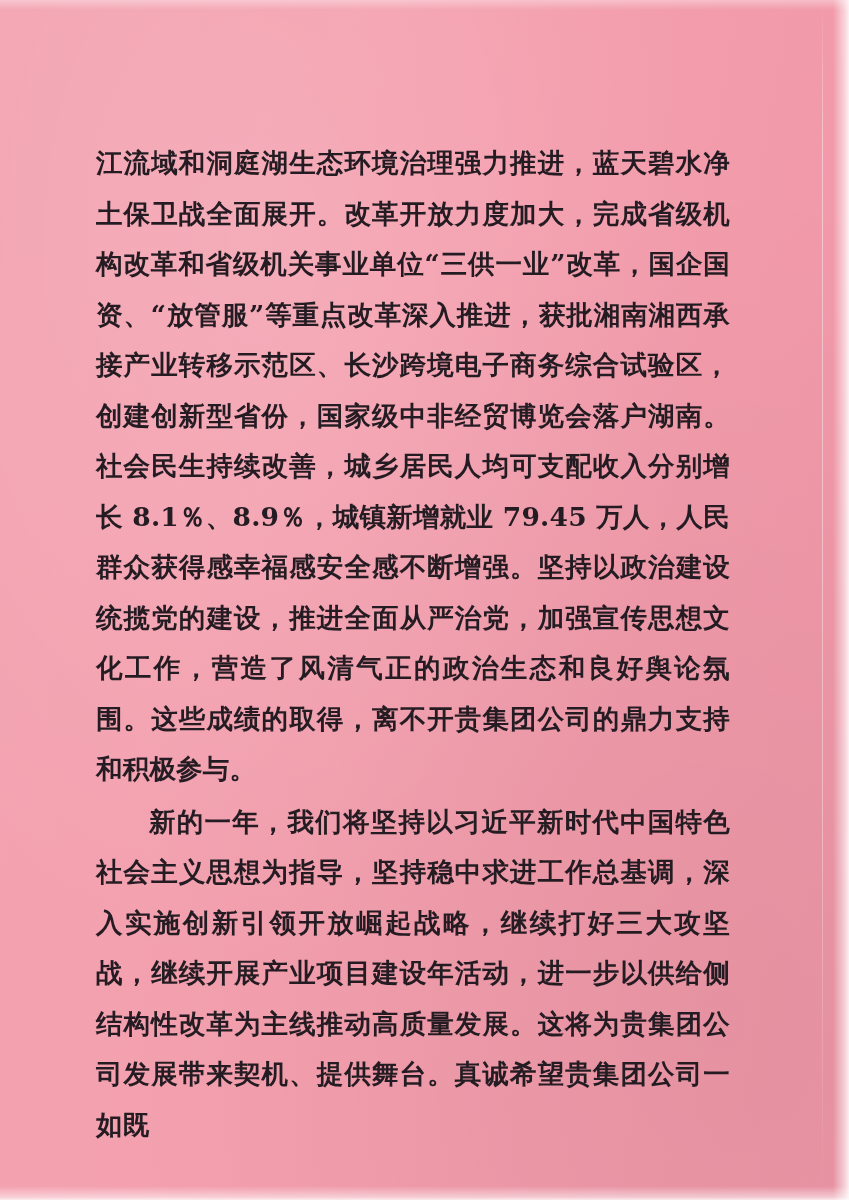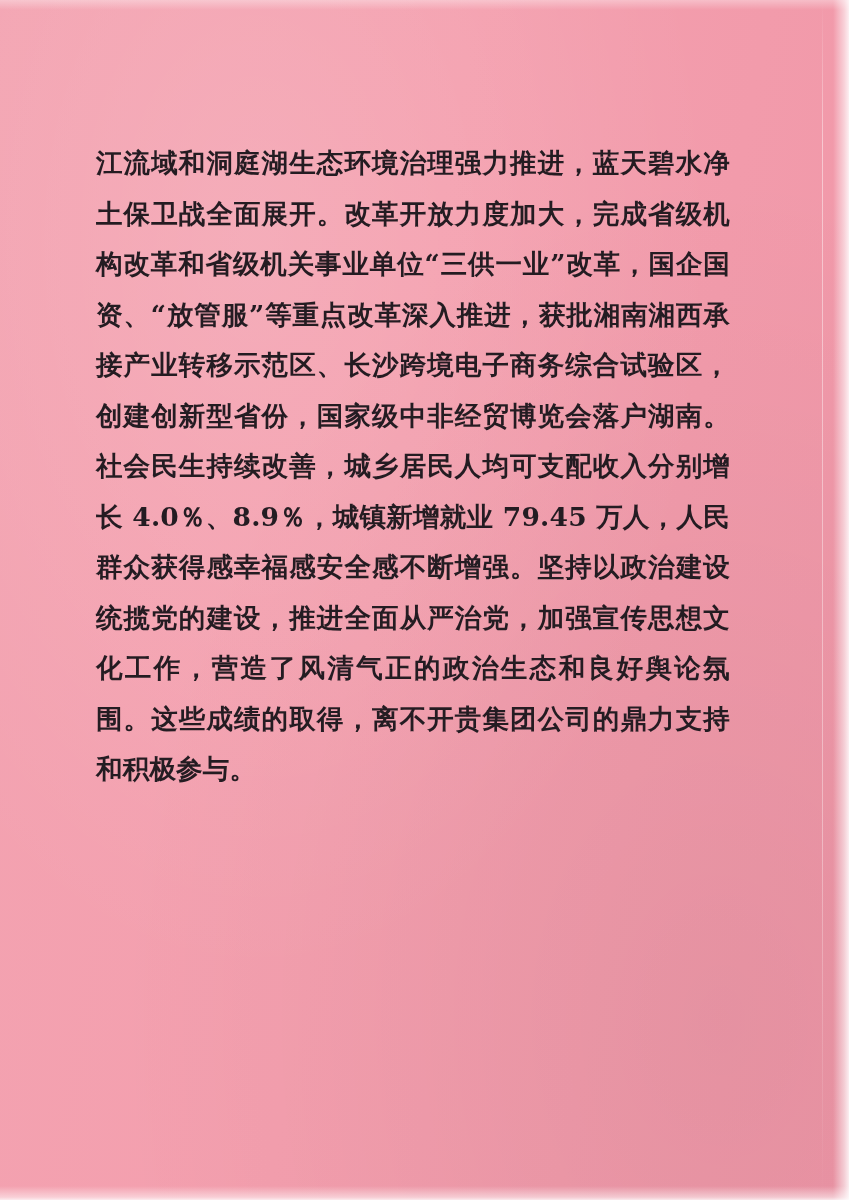--- a/index.html
+++ b/index.html
@@ -84,14 +84,15 @@
 </head>
 <body>
 
 <div class="paper"></div>
 <div class="edge-top"></div>
 <div class="edge-right"></div>
 <div class="edge-bottom"></div>
 <div class="fold-line"></div>
 
 <div class="page-body">
-  <p class="para">江流域和洞庭湖生态环境治理强力推进，蓝天碧水净土保卫战全面展开。改革开放力度加大，完成省级机构改革和省级机关事业单位“三供一业”改革，国企国资、“放管服”等重点改革深入推进，获批湘南湘西承接产业转移示范区、长沙跨境电子商务综合试验区，创建创新型省份，国家级中非经贸博览会落户湖南。社会民生持续改善，城乡居民人均可支配收入分别增长 4.0％、8.9％，城镇新增就业 79.45 万人，人民群众获得感幸福感安全感不断增强。坚持以政治建设统揽党的建设，推进全面从严治党，加强宣传思想文化工作，营造了风清气正的政治生态和良好舆论氛围。这些成绩的取得，离不开贵集团公司的鼎力支持和积极参与。</p>
+  <p class="para">江流域和洞庭湖生态环境治理强力推进，蓝天碧水净土保卫战全面展开。改革开放力度加大，完成省级机构改革和省级机关事业单位“三供一业”改革，国企国资、“放管服”等重点改革深入推进，获批湘南湘西承接产业转移示范区、长沙跨境电子商务综合试验区，创建创新型省份，国家级中非经贸博览会落户湖南。社会民生持续改善，城乡居民人均可支配收入分别增长 8.1％、8.9％，城镇新增就业 79.45 万人，人民群众获得感幸福感安全感不断增强。坚持以政治建设统揽党的建设，推进全面从严治党，加强宣传思想文化工作，营造了风清气正的政治生态和良好舆论氛围。这些成绩的取得，离不开贵集团公司的鼎力支持和积极参与。</p>
+  <p class="para indent">新的一年，我们将坚持以习近平新时代中国特色社会主义思想为指导，坚持稳中求进工作总基调，深入实施创新引领开放崛起战略，继续打好三大攻坚战，继续开展产业项目建设年活动，进一步以供给侧结构性改革为主线推动高质量发展。这将为贵集团公司发展带来契机、提供舞台。真诚希望贵集团公司一如既</p>
 </div>
 
 </body></html>

